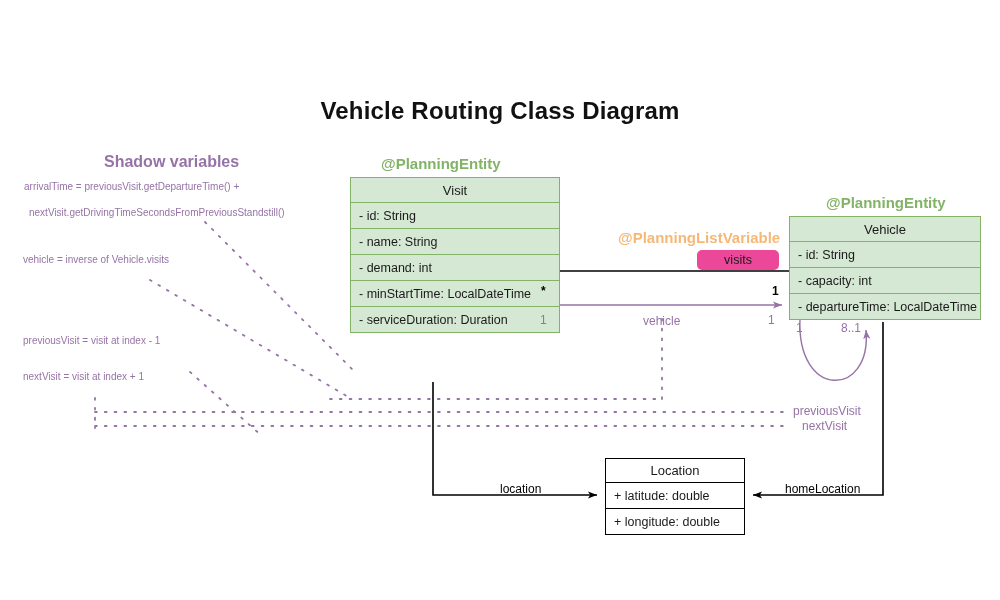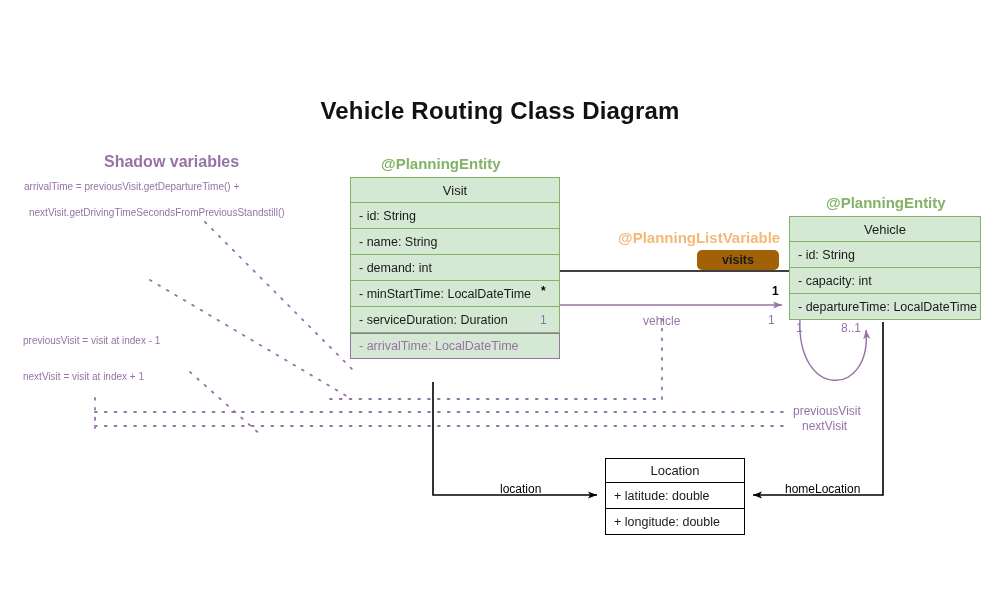--- a/index.html
+++ b/index.html
@@ -81,24 +81,24 @@
     font-size:12px;
     white-space:nowrap;
   }
   .edge-label.black{color:#000000;}
   .edge-label.purple{color:#9673a6;}
   .edge-label.bold{font-weight:bold;}
 
   
   .badge{
     position:absolute;
-    background:#a16207;
+    background:#ec4899;
     border-radius:5px;
     display:flex;align-items:center;justify-content:center;
-    font-size:12.5px;color:#1a1a1a;font-weight:bold;
+    font-size:12.5px;color:#1a1a1a;
   }
 </style>
 </head>
 <body>
 
 <div id="canvas">
 
   <svg class="lines" viewBox="0 0 1000 600" xmlns="http://www.w3.org/2000/svg">
     <defs>
       <marker id="arrowBlack" markerWidth="10" markerHeight="10" refX="9" refY="3.6" orient="auto" markerUnits="userSpaceOnUse">
@@ -150,33 +150,33 @@
       <path d="M883,322 L883,495 L753,495" fill="none" stroke="#000000" stroke-width="1.6" marker-end="url(#arrowBlack)"></path>
     </g>
   </svg>
 
   <div class="page-title">Vehicle Routing Class Diagram</div>
 
   <div class="shadow-title" style="left:104px;top:153px;">Shadow variables</div>
 
   <div class="shadow-note" style="left:24px;top:181px;">arrivalTime = previousVisit.getDepartureTime() +</div>
   <div class="shadow-note" style="left:29px;top:207px;">nextVisit.getDrivingTimeSecondsFromPreviousStandstill()</div>
+  <div class="shadow-note" style="left:23px;top:254px;">vehicle = inverse of Vehicle.visits</div>
   <div class="shadow-note" style="left:23px;top:335px;">previousVisit = visit at index - 1</div>
   <div class="shadow-note" style="left:23px;top:371px;">nextVisit = visit at index + 1</div>
 
   <div class="stereotype green-st" style="left:381px;top:155px;">@PlanningEntity</div>
 
   <div class="uml-box green" id="visit-box" style="left:350px;top:177px;width:210px;">
     <div class="row title" style="height:26px;">Visit</div>
     <div class="row attr" style="height:26px;">- id: String</div>
     <div class="row attr" style="height:26px;">- name: String</div>
     <div class="row attr" style="height:26px;">- demand: int</div>
     <div class="row attr" style="height:26px;">- minStartTime: LocalDateTime</div>
     <div class="row attr" style="height:26px;">- serviceDuration: Duration</div>
-    <div class="row attr shadow" style="height:26px;">- arrivalTime: LocalDateTime</div>
   </div>
 
   <div class="stereotype green-st" style="left:826px;top:194px;">@PlanningEntity</div>
 
   <div class="uml-box green" id="vehicle-box" style="left:789px;top:216px;width:192px;">
     <div class="row title" style="height:26px;">Vehicle</div>
     <div class="row attr" style="height:26px;">- id: String</div>
     <div class="row attr" style="height:26px;">- capacity: int</div>
     <div class="row attr" style="height:26px;">- departureTime: LocalDateTime</div>
   </div>

